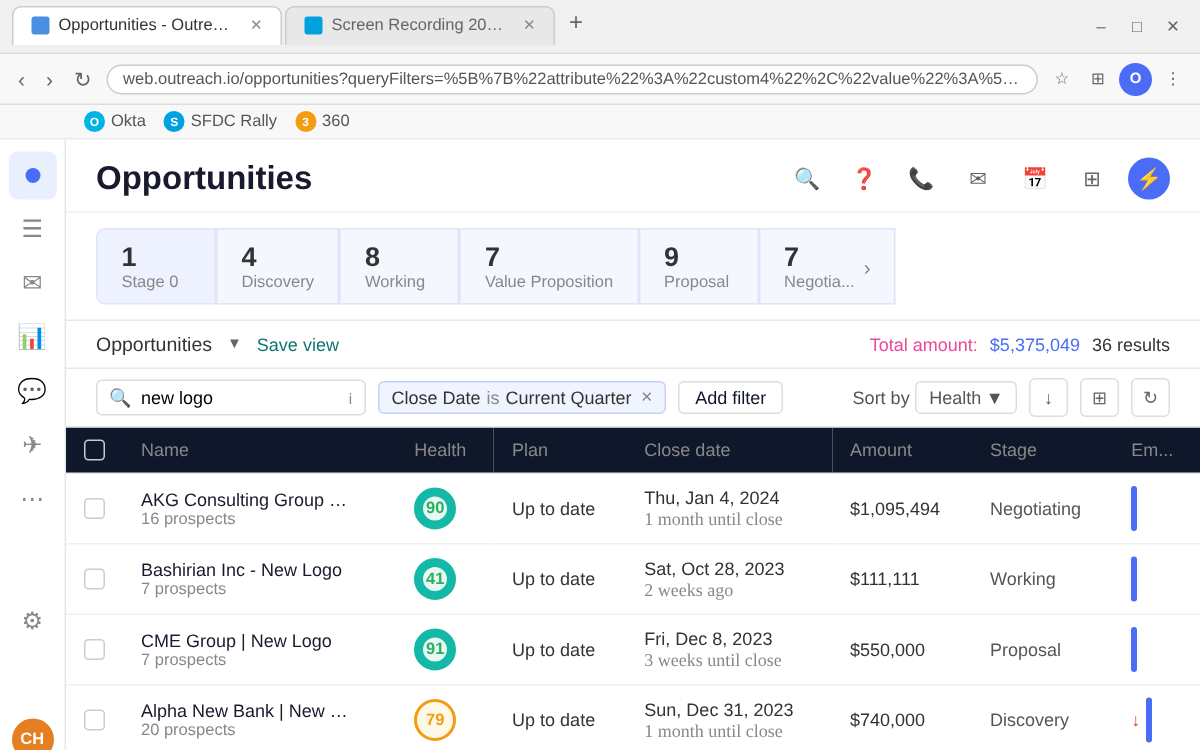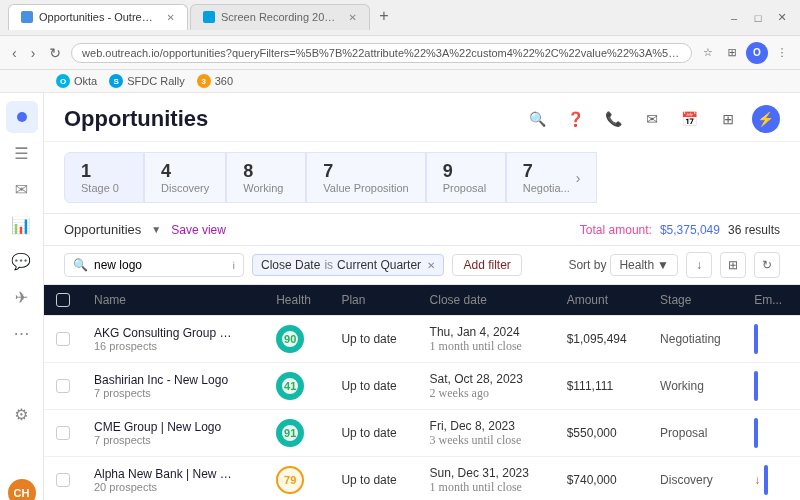--- a/index.html
+++ b/index.html
@@ -53,35 +53,35 @@
     .stage-pill.active { background: #4a6cf7; color: #fff; border-color: #4a6cf7; }
     .stage-count { font-size: 18px; font-weight: 600; }
     .stage-label { font-size: 11px; color: #888; }
     .stage-pill.active .stage-label { color: rgba(255,255,255,0.8); }
 
     
     .toolbar { display: flex; align-items: center; justify-content: space-between; padding: 8px 20px; border-bottom: 1px solid #e8e8e8; }
     .toolbar-left { display: flex; align-items: center; gap: 10px; }
     .opp-label { font-weight: 500; color: #333; }
     .dropdown-icon { font-size: 10px; color: #666; }
-    .save-view { color: #a21caf; cursor: pointer; font-size: 12px; }
+    .save-view { color: #0f766e; cursor: pointer; font-size: 12px; }
     .toolbar-right { display: flex; align-items: center; gap: 8px; font-size: 12px; color: #666; }
     .total-amount { color: #ec4899; }
     .amount-value { color: #4a6cf7; font-weight: 500; }
     .results-count { color: #333; }
 
     
     .filter-bar { display: flex; align-items: center; padding: 6px 20px; gap: 8px; border-bottom: 1px solid #e8e8e8; }
     .search-box { display: flex; align-items: center; gap: 6px; border: 1px solid #ddd; border-radius: 4px; padding: 4px 8px; background: #fff; width: 180px; }
     .search-icon { color: #888; font-size: 12px; }
     .search-input { border: none; outline: none; font-size: 12px; width: 100%; }
     .search-clear { color: #888; font-size: 10px; cursor: pointer; }
     .filter-chip { display: flex; align-items: center; gap: 4px; background: #f0f4ff; border: 1px solid #c5d0f8; border-radius: 4px; padding: 3px 8px; font-size: 12px; color: #333; }
     .chip-close { color: #888; cursor: pointer; font-size: 10px; margin-left: 2px; }
-    .add-filter { border: 1px solid #ddd; background: #fff; border-radius: 4px; padding: 3px 10px; font-size: 12px; color: #7f1d1d; cursor: pointer; }
+    .add-filter { border: 1px solid #ddd; background: #fff; border-radius: 4px; padding: 3px 10px; font-size: 12px; color: #0f172a; cursor: pointer; }
     .filter-spacer { flex: 1; }
     .sort-area { display: flex; align-items: center; gap: 4px; font-size: 12px; color: #555; }
     .sort-select { display: flex; align-items: center; gap: 3px; border: 1px solid #ddd; border-radius: 4px; padding: 3px 8px; cursor: pointer; background: #fff; }
     .icon-btn { width: 26px; height: 26px; display: flex; align-items: center; justify-content: center; border: 1px solid #ddd; border-radius: 4px; cursor: pointer; background: #fff; color: #666; font-size: 12px; }
 
     
     .table-area { flex: 1; overflow-y: auto; }
     table { width: 100%; border-collapse: collapse; }
     thead { background: #0f172a; }
     th { padding: 8px 12px; text-align: left; font-size: 12px; color: #888; font-weight: 500; border-bottom: 1px solid #e8e8e8; white-space: nowrap; }

